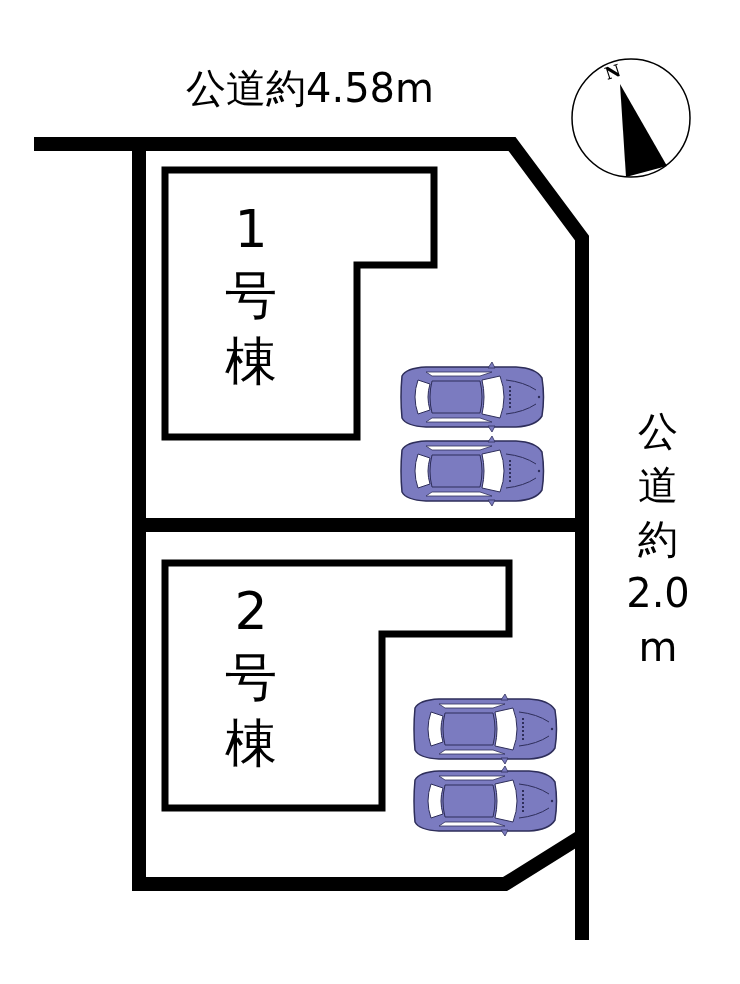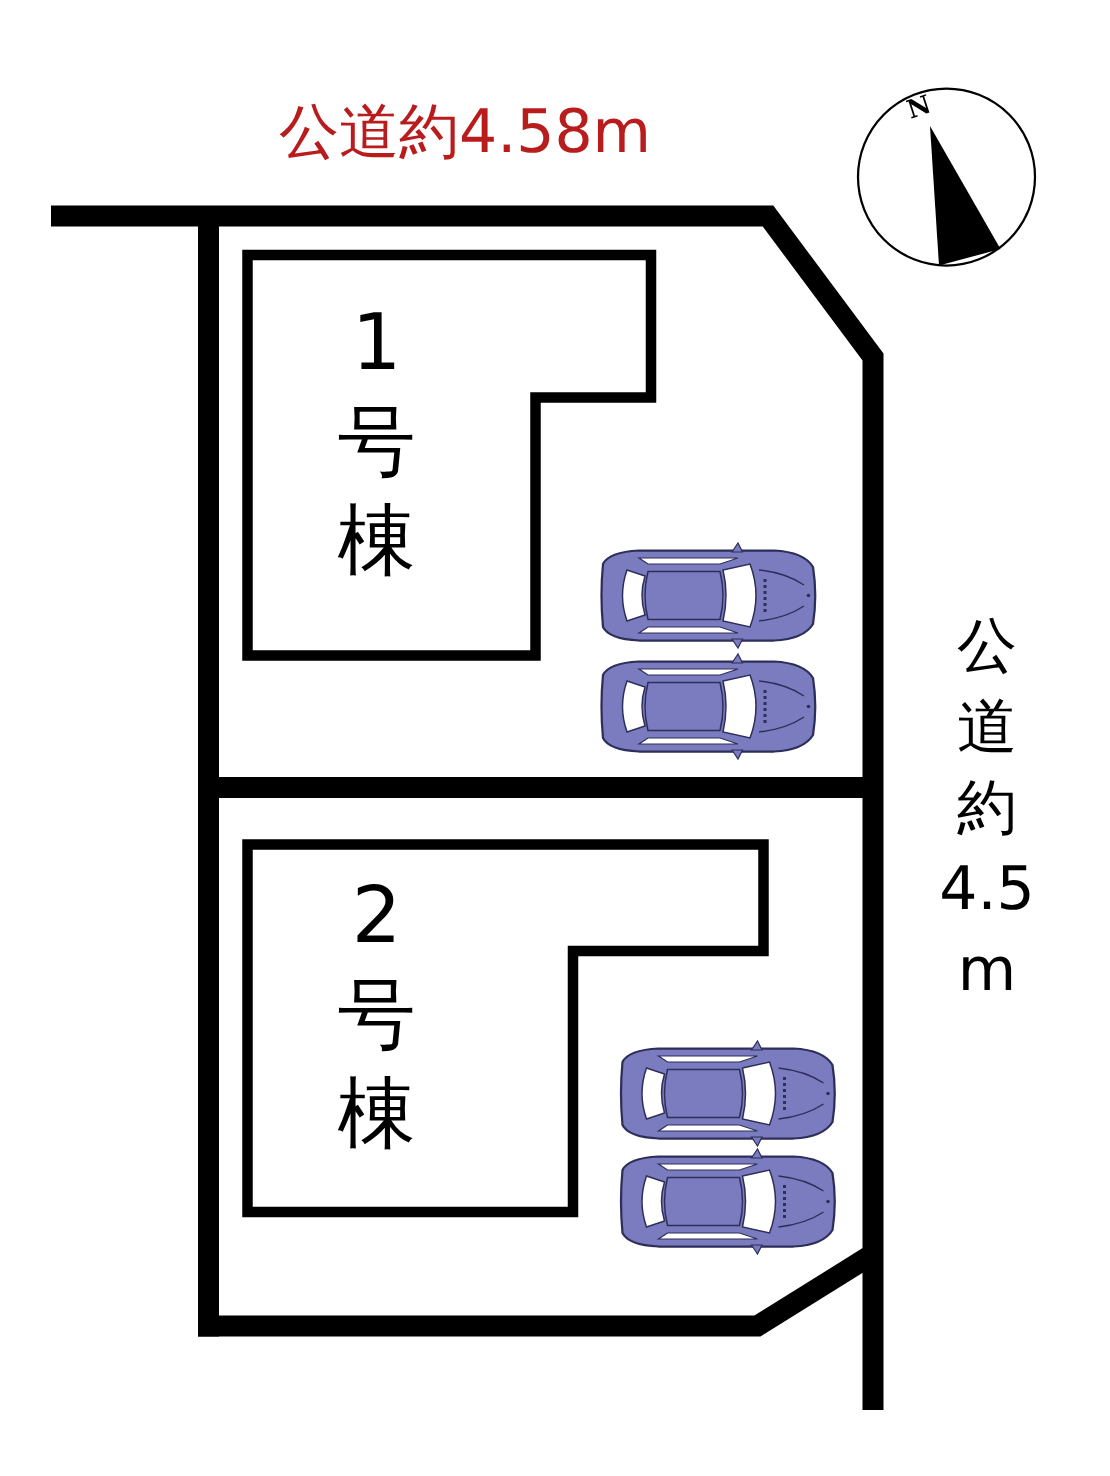--- a/index.html
+++ b/index.html
@@ -1,19 +1,19 @@
 <!DOCTYPE html>
 <html><head>
   <meta charset="utf-8">
   <style>
     html, body { margin: 0; padding: 0; background: #ffffff; }
     body { width: 740px; height: 984px; position: relative; overflow: hidden; font-family: "DejaVu Sans", sans-serif; }
     #plan { position: absolute; left: 0; top: 0; width: 740px; height: 984px; }
     .road-label-top {
-      position: absolute; left: 186px; top: 68px; font-size: 40px; color: #b91c1c;
+      position: absolute; left: 186px; top: 68px; font-size: 40px; color: #000000;
       letter-spacing: 0px; white-space: nowrap; line-height: 1; text-align: right;
     }
     .road-label-right {
       position: absolute; left: 626px; top: 404px; width: 64px; font-size: 40px; color: #000;
       text-align: center; line-height: 54px;
     }
     .road-label-right span { display: block; }
     .bldg-label {
       position: absolute; font-size: 52px; color: #000; text-align: center; line-height: 66px; width: 90px;
     }
@@ -76,21 +76,21 @@
 </svg>
 
 <div class="compass-n">N</div>
 
 <div class="road-label-top">公道約4.58m</div>
 
 <div class="road-label-right">
   <span>公</span>
   <span>道</span>
   <span>約</span>
-  <span>4.5</span>
+  <span>2.0</span>
   <span>m</span>
 </div>
 
 <div class="bldg-label" style="left:206px; top:196px;">
   <span>1</span>
   <span>号</span>
   <span>棟</span>
 </div>
 
 <div class="bldg-label" style="left:206px; top:578px;">

